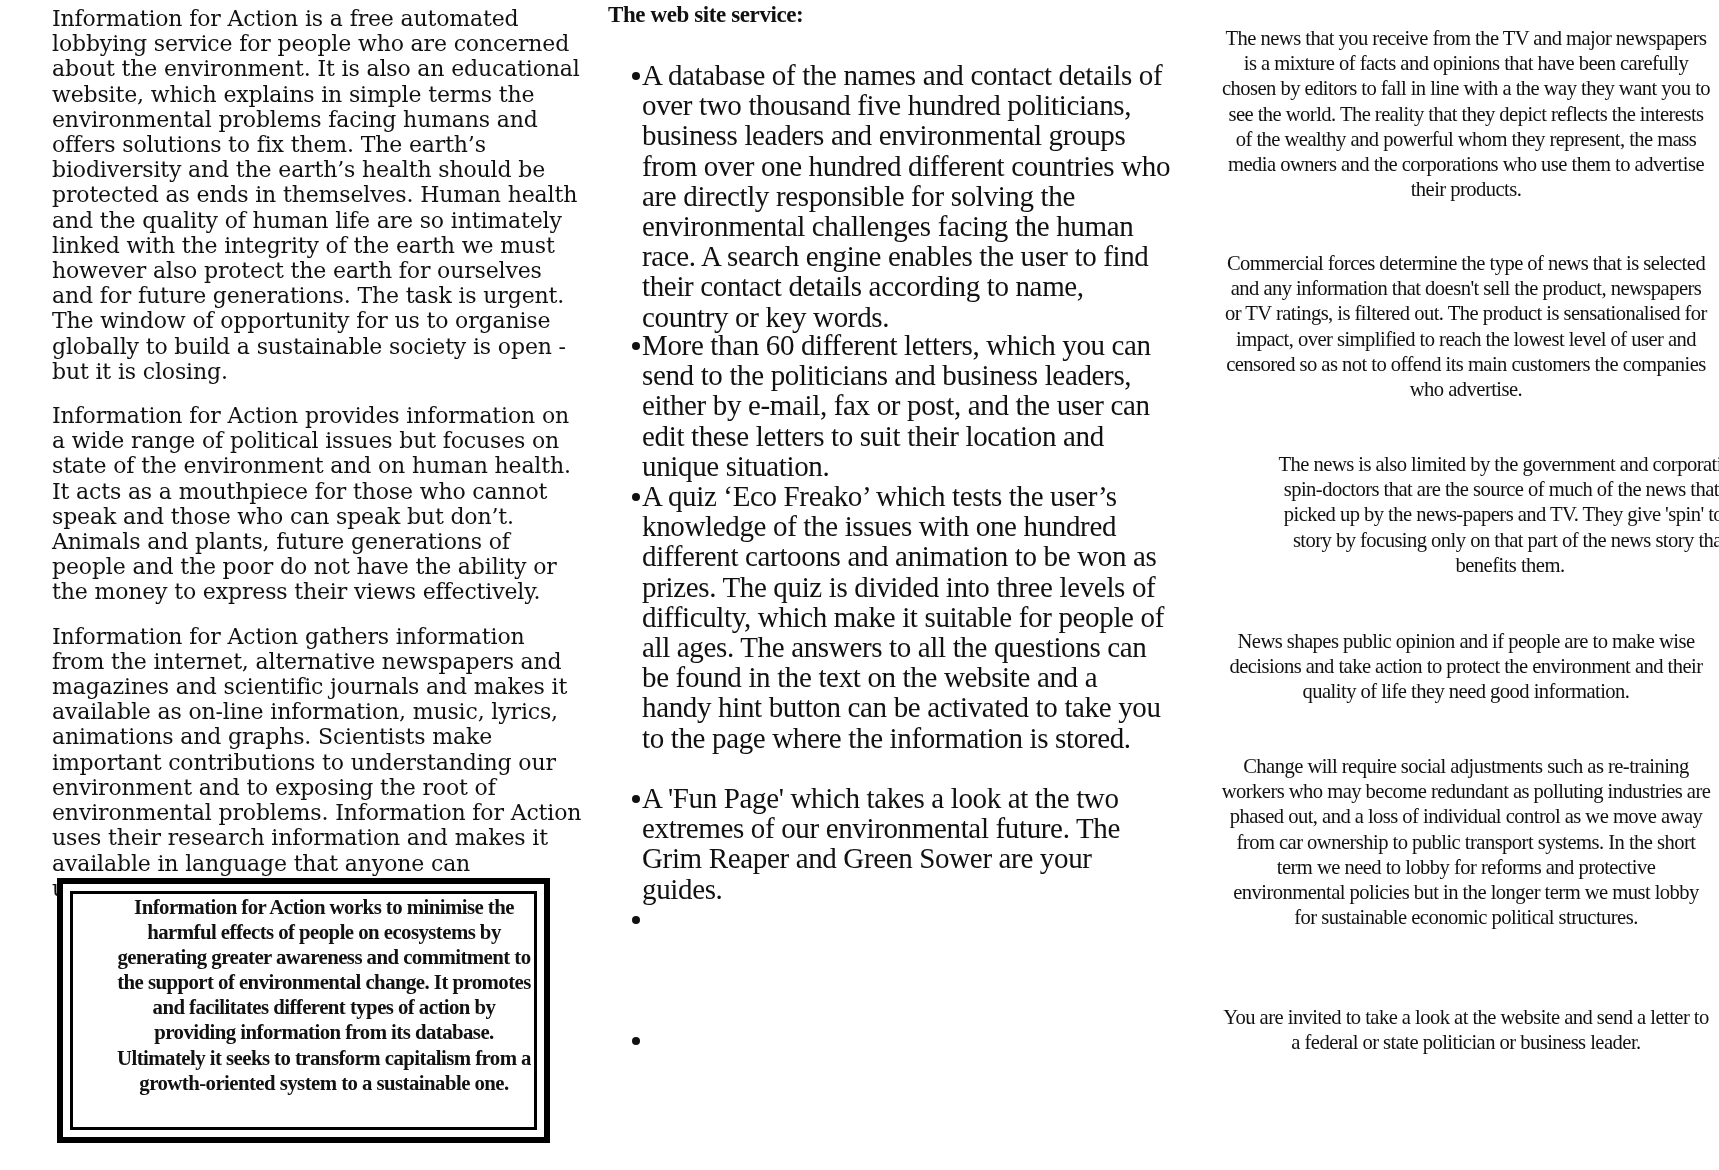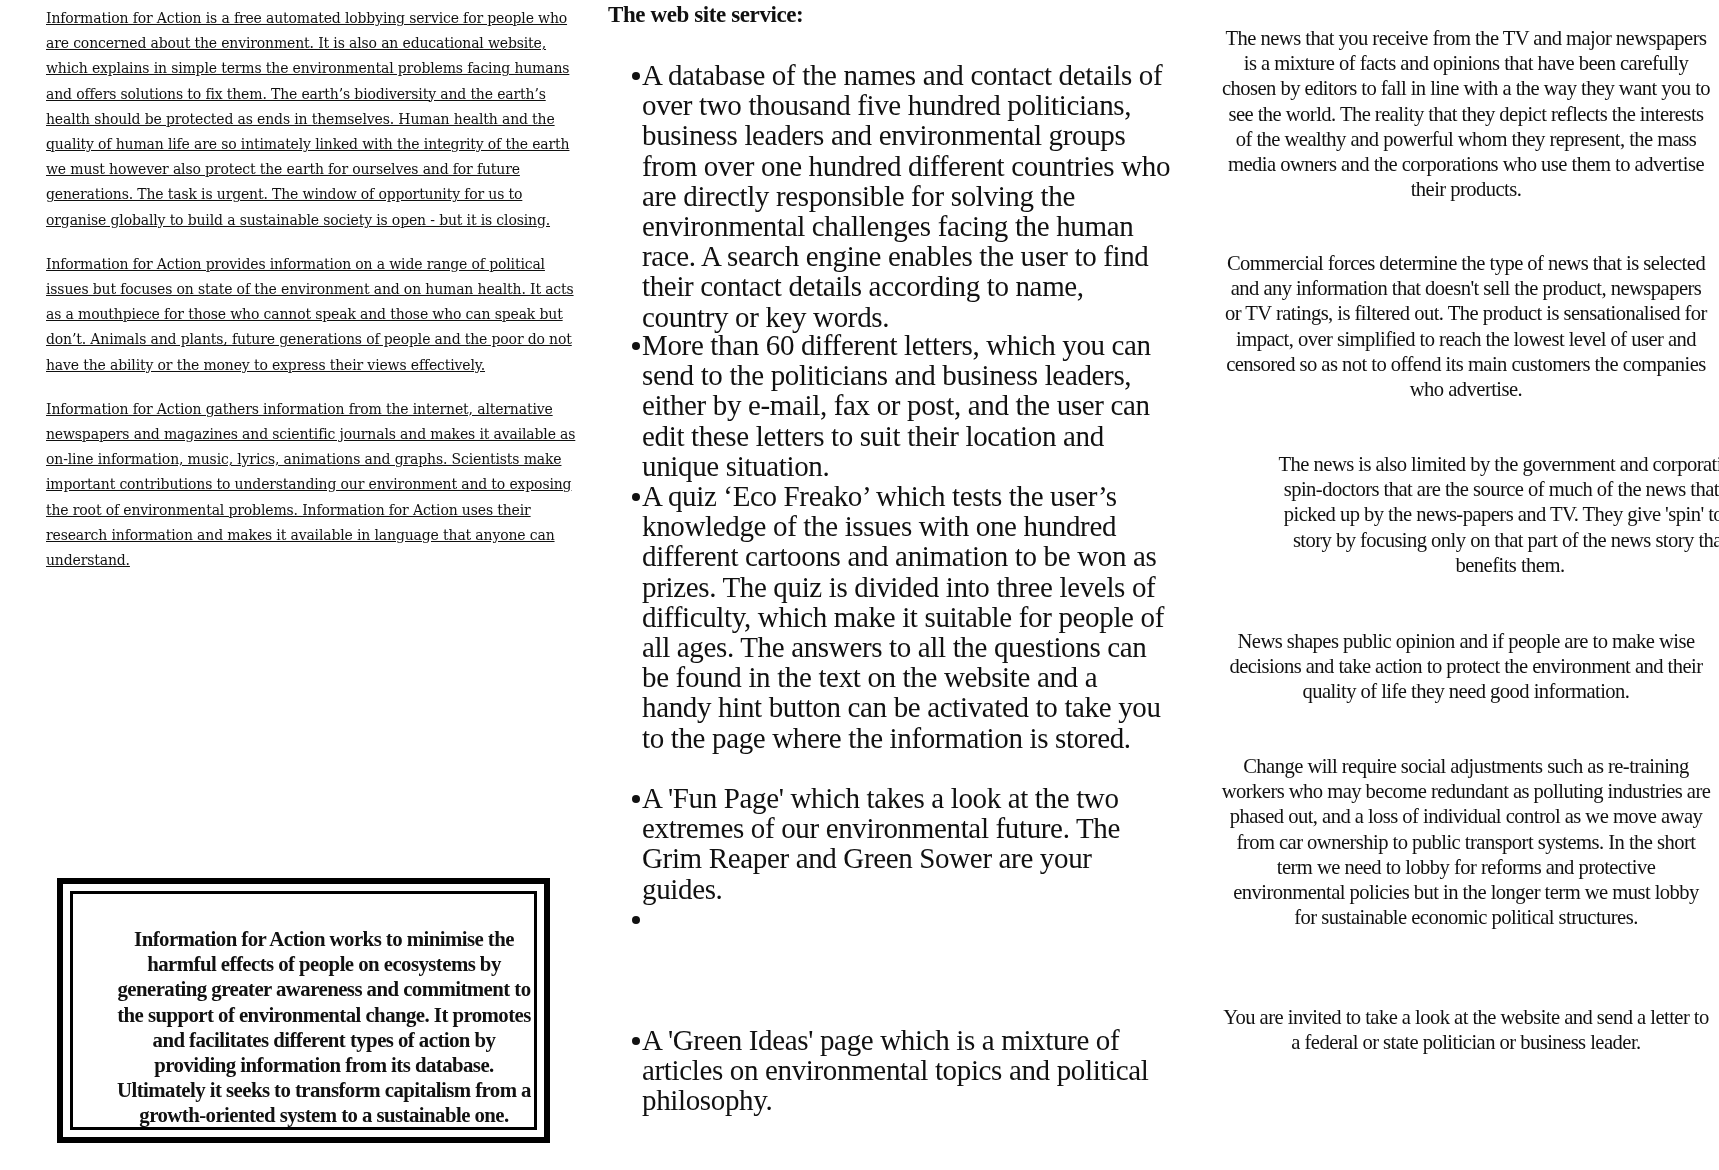--- a/index.html
+++ b/index.html
@@ -13,26 +13,25 @@
     position: relative;
     overflow: hidden;
     color: #111111;
     font-family: "DejaVu Serif", "Liberation Serif", serif;
   }
   .col {
     position: absolute;
     top: 0;
   }
   .col-left {
-    left: 46px;
+    left: 52px;
     width: 530px;
-    font-size: 14px;
+    font-size: 22px;
     line-height: 25.2px;
     letter-spacing: -0.15px;
-    text-decoration: underline;
   }
   .col-left p {
     margin: 6px 0 0 0;
   }
   .col-left p + p {
     margin-top: 19px;
   }
   .col-mid {
     left: 608px;
     width: 560px;
@@ -90,21 +89,21 @@
     background: #ffffff;
   }
   .mission-inner {
     position: absolute;
     left: 7px;
     top: 7px;
     right: 7px;
     bottom: 7px;
     border: 3.5px solid #000000;
     display: flex;
-    align-items: flex-end;
+    align-items: flex-start;
     justify-content: center;
     padding-left: 41px;
   }
   .mission-text {
     width: 445px;
     text-align: center;
     font-family: "Liberation Serif", "DejaVu Serif", serif;
     font-weight: bold;
     font-size: 20.8px;
     line-height: 25.1px;
@@ -148,21 +147,20 @@
     <span class="bullet-dot"></span>
     <span>A 'Fun Page' which takes a look at the two extremes of our environmental future. The Grim Reaper and Green Sower are your guides.</span>
   </div>
 
   <div class="bullet-item" style="top:904px;">
     <span class="bullet-dot"></span>
   </div>
 
   <div class="bullet-item" style="top:1025px;">
     <span class="bullet-dot"></span>
-    <span>A 'Green Ideas' page which is a mixture of articles on environmental topics and political philosophy.</span>
   </div>
 </section>
 
 <section class="col col-right">
   <p style="top:26px;">The news that you receive from the TV and major newspapers is a mixture of facts and opinions that have been carefully chosen by editors to fall in line with a the way they want you to see the world. The reality that they depict reflects the interests of the wealthy and powerful whom they represent, the mass media owners and the corporations who use them to advertise their products.</p>
   <p style="top:251px;">Commercial forces determine the type of news that is selected and any information that doesn't sell the product, newspapers or TV ratings, is filtered out. The product is sensationalised for impact, over simplified to reach the lowest level of user and censored so as not to offend its main customers the companies who advertise.</p>
   <p style="top:452px;margin-left:44px;">The news is also limited by the government and corporation spin-doctors that are the source of much of the news that is picked up by the news-papers and TV. They give 'spin' to a story by focusing only on that part of the news story that benefits them.</p>
   <p style="top:629px;">News shapes public opinion and if people are to make wise decisions and take action to protect the environment and their quality of life they need good information.</p>
   <p style="top:754px;">Change will require social adjustments such as re-training workers who may become redundant as polluting industries are phased out, and a loss of individual control as we move away from car ownership to public transport systems. In the short term we need to lobby for reforms and protective environmental policies but in the longer term we must lobby for sustainable economic political structures.</p>
   <p style="top:1005px;">You are invited to take a look at the website and send a letter to a federal or state politician or business leader.</p>

